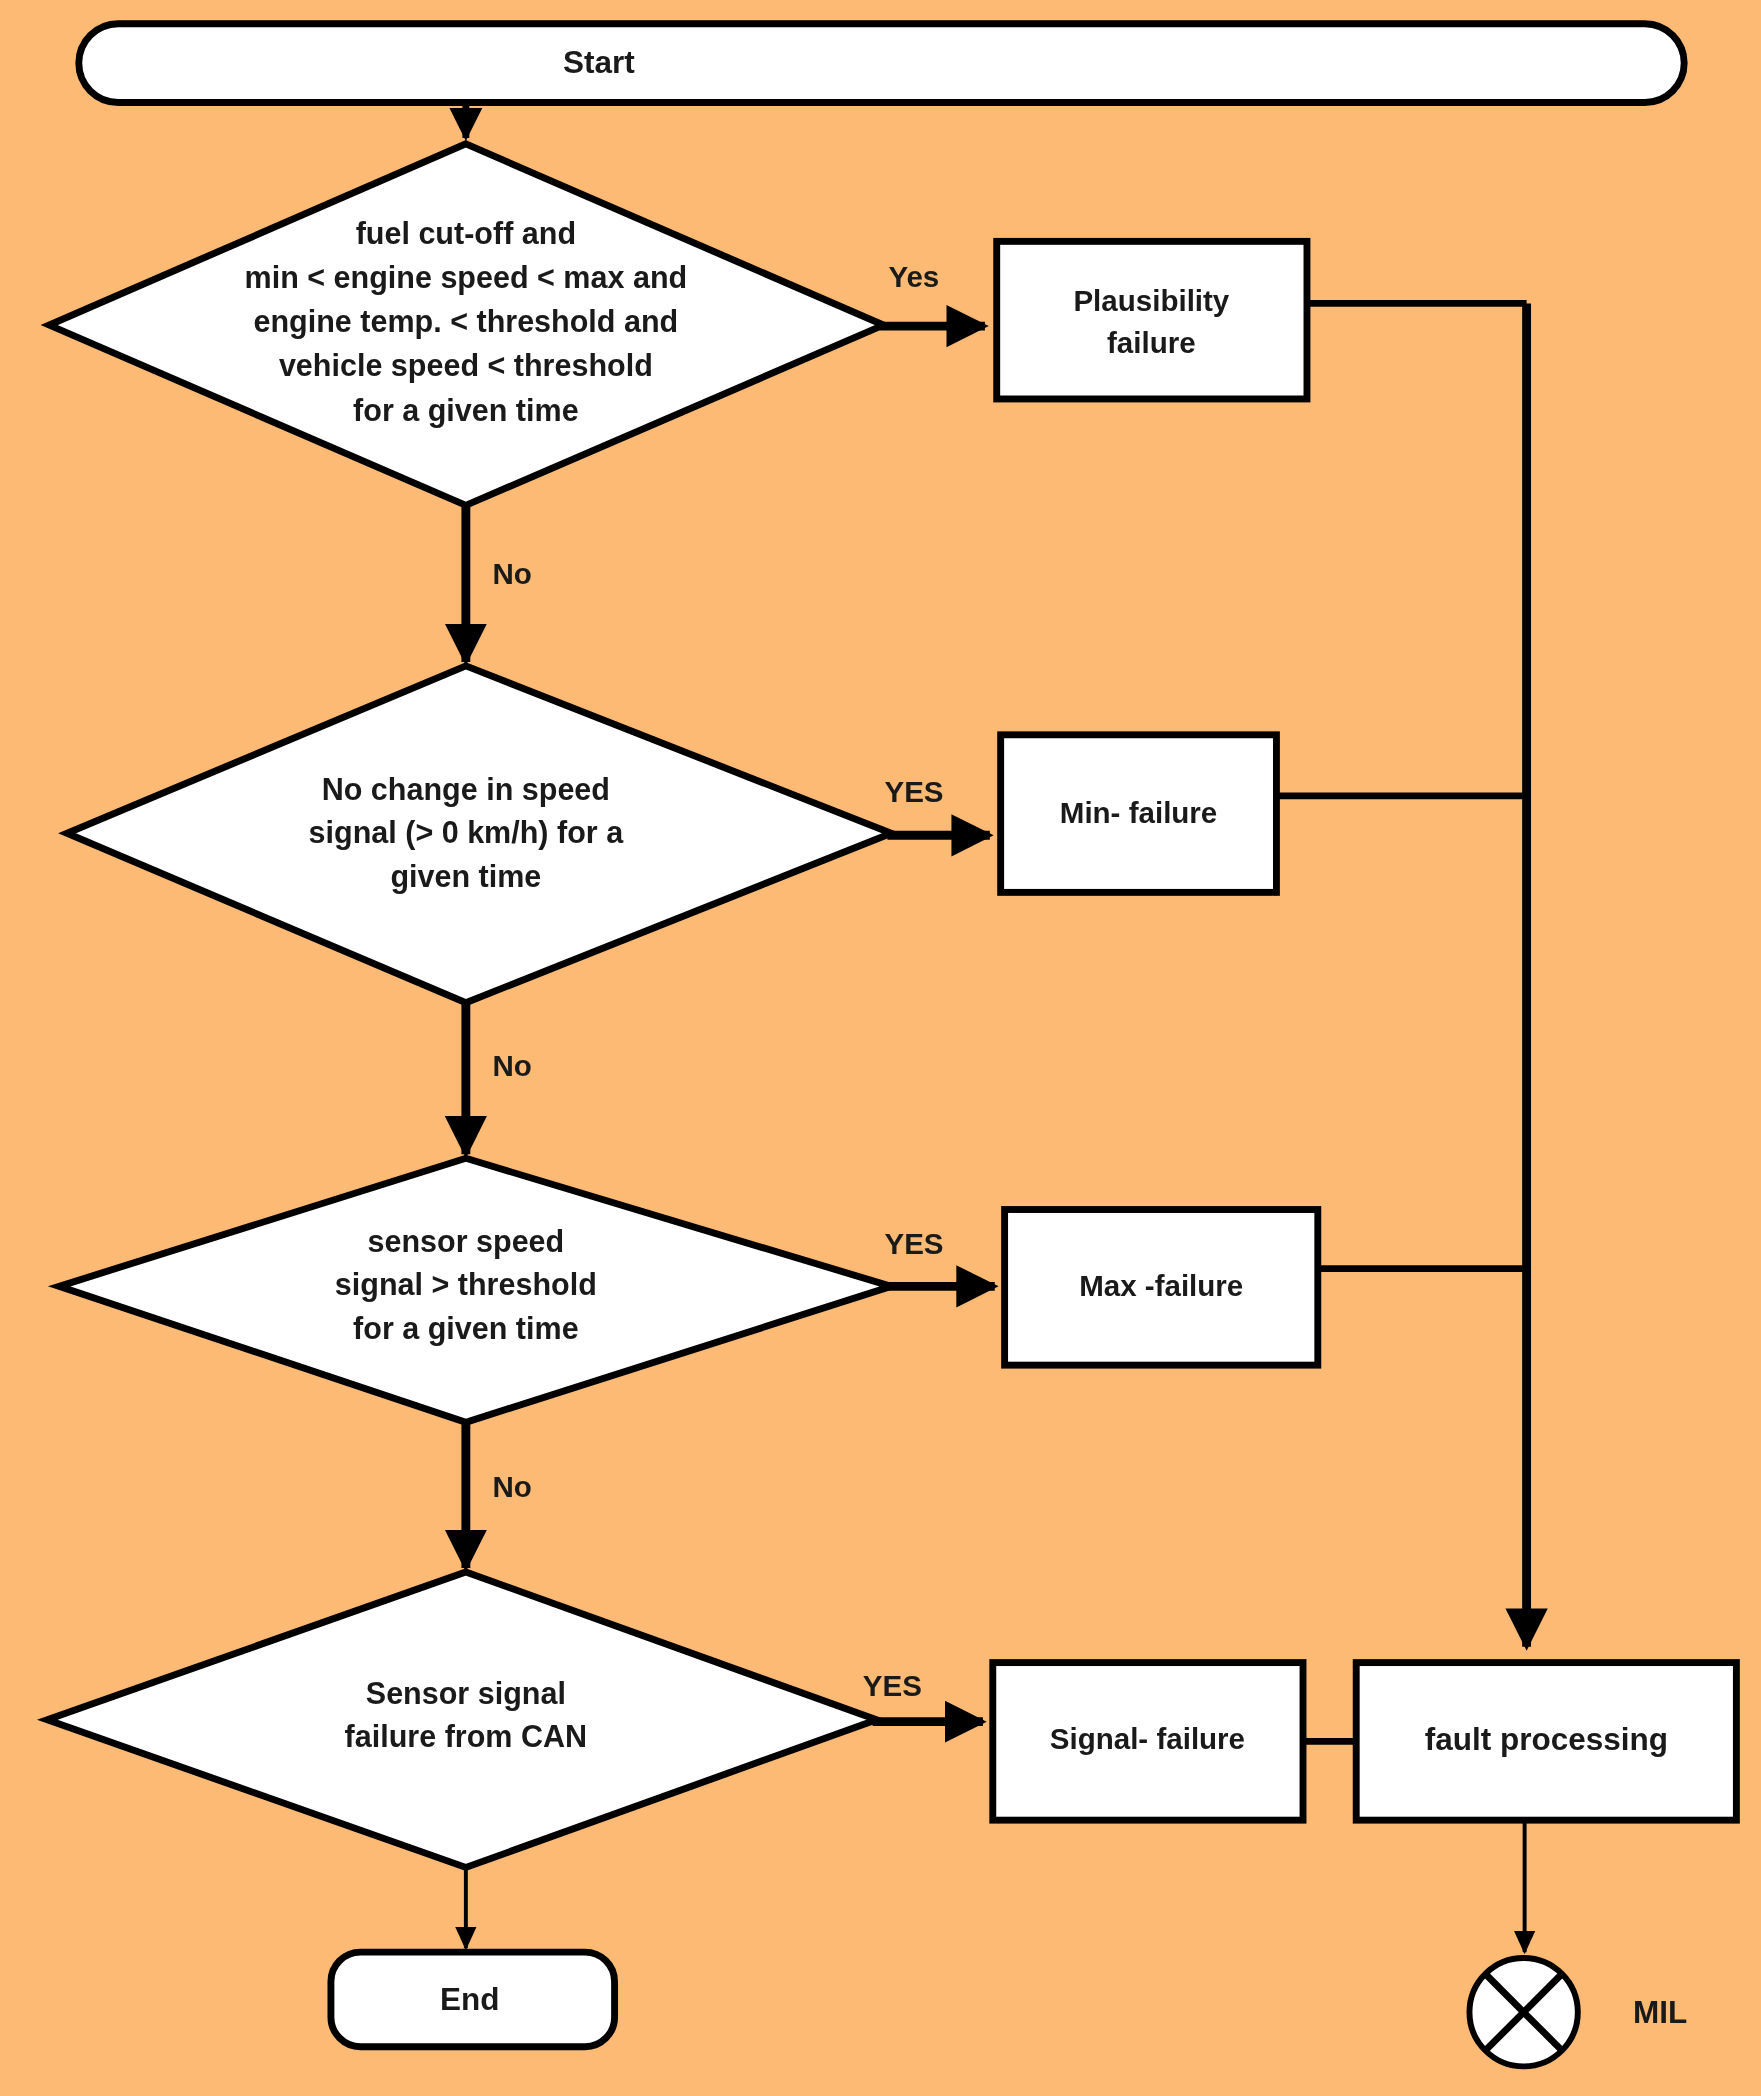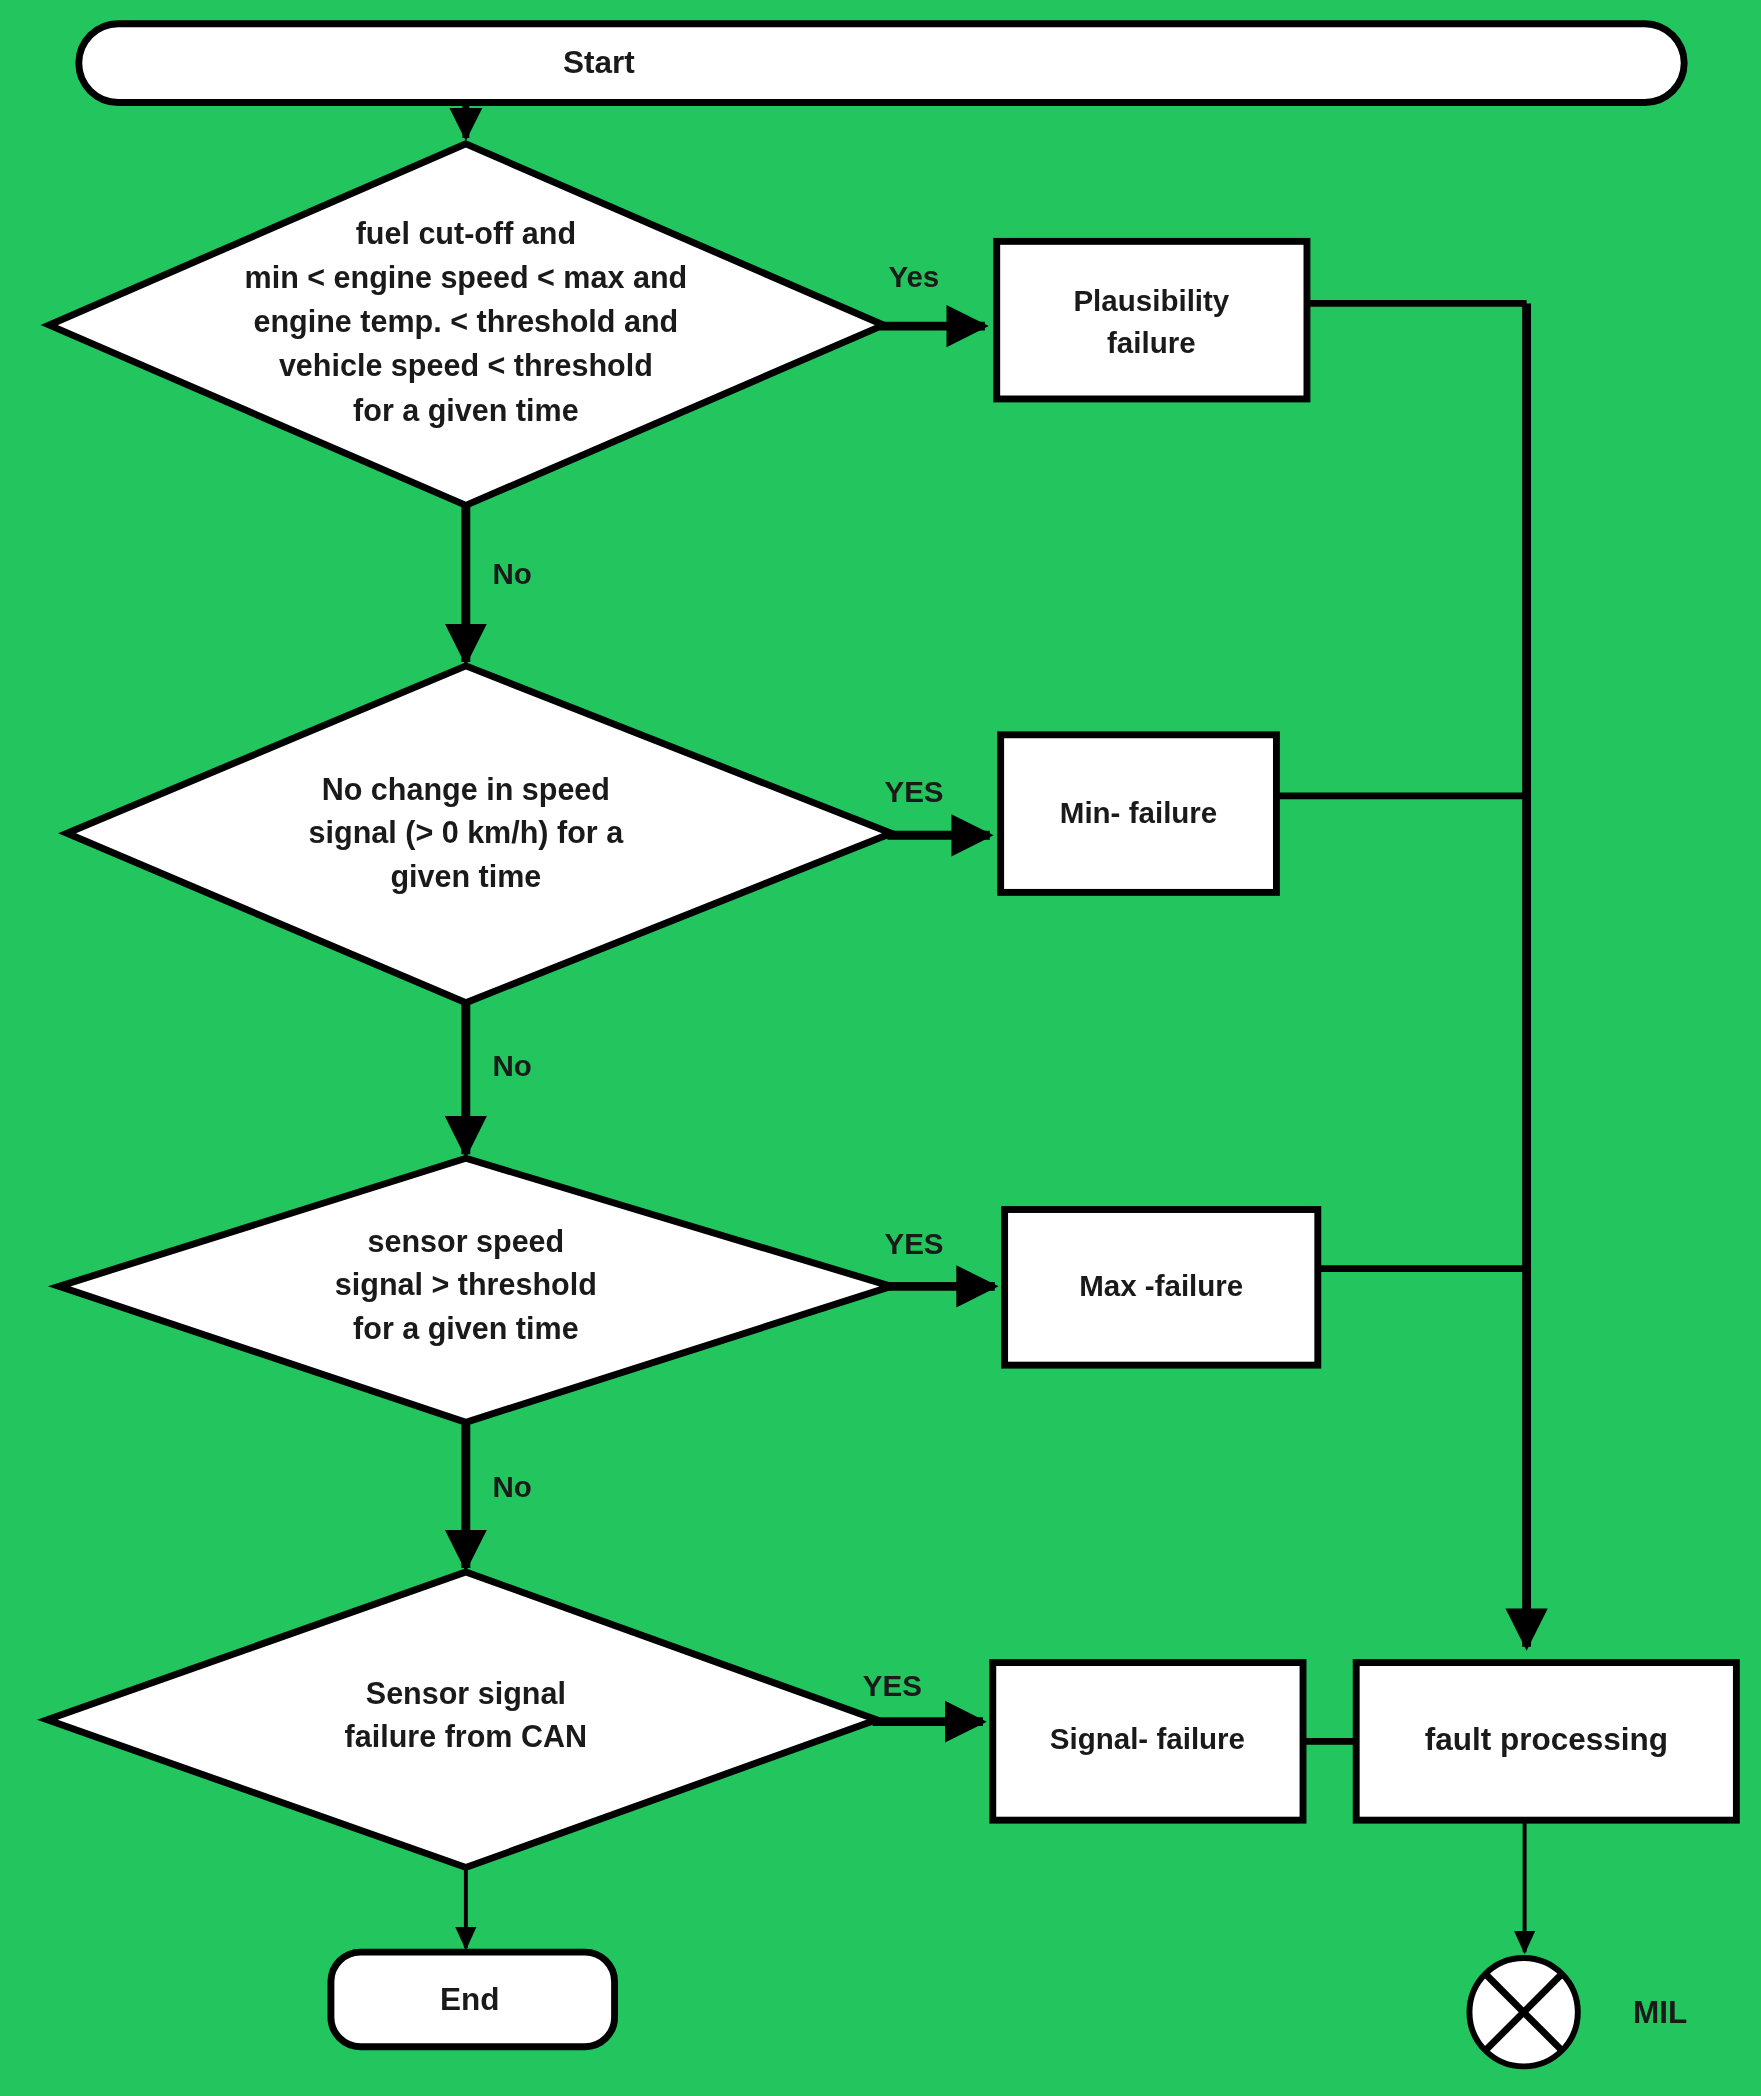--- a/index.html
+++ b/index.html
@@ -10,21 +10,21 @@
   body {
     width: 1761px;
     height: 2096px;
     font-family: "Liberation Sans", sans-serif;
     overflow: hidden;
   }
   #flowchart-root {
     position: relative;
     width: 1761px;
     height: 2096px;
-    background: #22c55e;
+    background: #fdba74;
   }
   svg.chart-canvas {
     position: absolute;
     top: 0;
     left: 0;
     width: 1761px;
     height: 2096px;
     display: block;
   }
   .shape-stroke {

